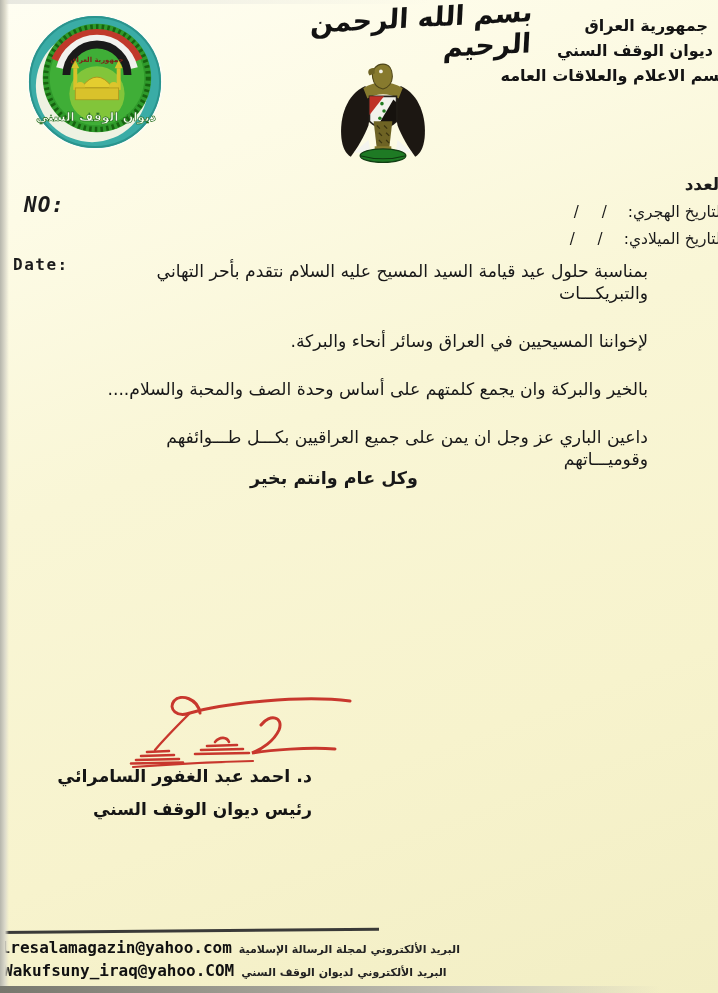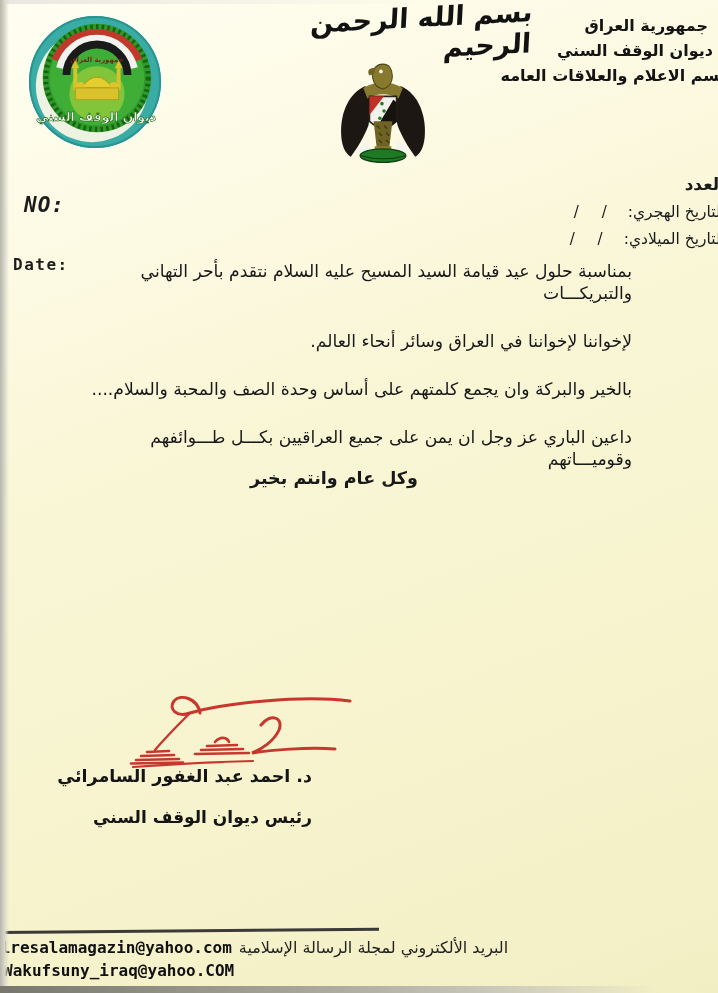--- a/index.html
+++ b/index.html
@@ -39,41 +39,41 @@
   .ref .line{margin-top:9px;font-size:15.5px;}
   .ref .slashes{display:inline-block;margin-right:12px;letter-spacing:9px;font-size:15px;}
   .no-block{position:absolute;left:24px;top:193px;
     font-family:"DejaVu Sans Mono",monospace;font-style:italic;font-weight:bold;
     font-size:21px;letter-spacing:1px;}
   .date-block{position:absolute;left:13px;top:218px;
     font-family:"DejaVu Sans Mono",monospace;font-weight:600;
     font-size:16px;letter-spacing:1.5px;margin-top:37px;}
 
   
-  .body-text{position:absolute;left:0;right:16px;top:260px;direction:rtl;}
+  .body-text{position:absolute;left:0;right:0;top:260px;direction:rtl;}
   .body-text p{margin:0 70px 26px 78px;text-align:right;
     font-size:17.2px;line-height:22px;color:#181818;}
   .closing{position:absolute;left:0;top:468px;width:100%;text-align:center;
     transform:translateX(-25px);direction:rtl;
     font-size:17.5px;font-weight:600;color:#181818;}
 
   
   .signature{position:absolute;left:103px;top:680px;width:255px;height:102px;}
   .name-block{position:absolute;left:36px;top:766px;width:276px;direction:rtl;
     font-weight:bold;color:#151515;}
   .name-block .nm{font-size:17.5px;}
-  .name-block .ttl{font-size:17px;margin-top:21px;}
+  .name-block .ttl{font-size:17px;margin-top:13px;}
 
   
   .foot-rule{position:absolute;left:0;top:931px;width:379px;
     border-top:3px solid #3a3a38;transform:rotate(-0.5deg);transform-origin:left center;}
   .email-line{position:absolute;display:flex;align-items:baseline;white-space:nowrap;}
   .email-line .addr{font-family:"DejaVu Sans Mono",monospace;font-weight:bold;
     font-size:16px;color:#111;}
-  .email-line .lbl{direction:rtl;font-size:16px;color:#222;margin-left:7px;}
+  .email-line .lbl{direction:rtl;font-size:11px;color:#222;margin-left:7px;font-weight:bold;}
   .email-1{left:-9px;top:938px;}
   .email-2{left:3px;top:961px;}
 </style>
 </head>
 <body>
 
 <div class="page">
   <div class="edge-top"></div>
 
   <svg class="seal" viewBox="0 0 140 140">
@@ -137,21 +137,21 @@
     </div>
     <div class="line">
       <span>التاريخ الميلادي:</span><span class="slashes">/ /</span>
     </div>
   </div>
   <div class="no-block">NO:</div>
   <div class="date-block">Date:</div>
 
   <div class="body-text">
     <p>بمناسبة حلول عيد قيامة السيد المسيح عليه السلام نتقدم بأحر التهاني والتبريكـــات</p>
-    <p>لإخواننا لإخواننا في العراق وسائر أنحاء العالم.</p>
+    <p>لإخواننا المسيحيين في العراق وسائر أنحاء والبركة.</p>
     <p>بالخير والبركة وان يجمع كلمتهم على أساس وحدة الصف والمحبة والسلام....</p>
     <p>داعين الباري عز وجل ان يمن على جميع العراقيين بكـــل طـــوائفهم وقوميـــاتهم</p>
   </div>
   <div class="closing">وكل عام وانتم بخير</div>
 
   <svg class="signature" viewBox="0 0 255 102" fill="none" stroke="#c8372d" stroke-width="3" stroke-linecap="round">
     <path d="M 97,33 C 95,19 78,13 71,21 C 65,29 74,38 87,33 C 122,23 198,15 247,21"></path>
     <path d="M 86,34 C 74,46 62,58 52,70" stroke-width="2.4"></path>
     <path d="M 44,72 L 66,71 M 38,76 L 71,75 M 33,80 L 76,79 M 28,83.5 L 80,82.5" stroke-width="2.6"></path>
     <path d="M 112,62 C 117,56 124,57 126,62 M 104,66 L 134,65 M 98,70 L 140,69 M 92,74 L 146,73" stroke-width="2.6"></path>
@@ -164,17 +164,18 @@
     <div class="ttl">رئيس ديوان الوقف السني</div>
   </div>
 
   <div class="foot-rule"></div>
   <div class="email-line email-1">
     <span class="addr">Alresalamagazin@yahoo.com</span>
     <span class="lbl">البريد الألكتروني لمجلة الرسالة الإسلامية</span>
   </div>
   <div class="email-line email-2">
     <span class="addr">Wakufsuny_iraq@yahoo.COM</span>
+    <span class="lbl">البريد الألكتروني لديوان الوقف السني</span>
   </div>
 
   <div class="edge-left"></div>
   <div class="edge-bottom"></div>
 </div>
 
 </body></html>

